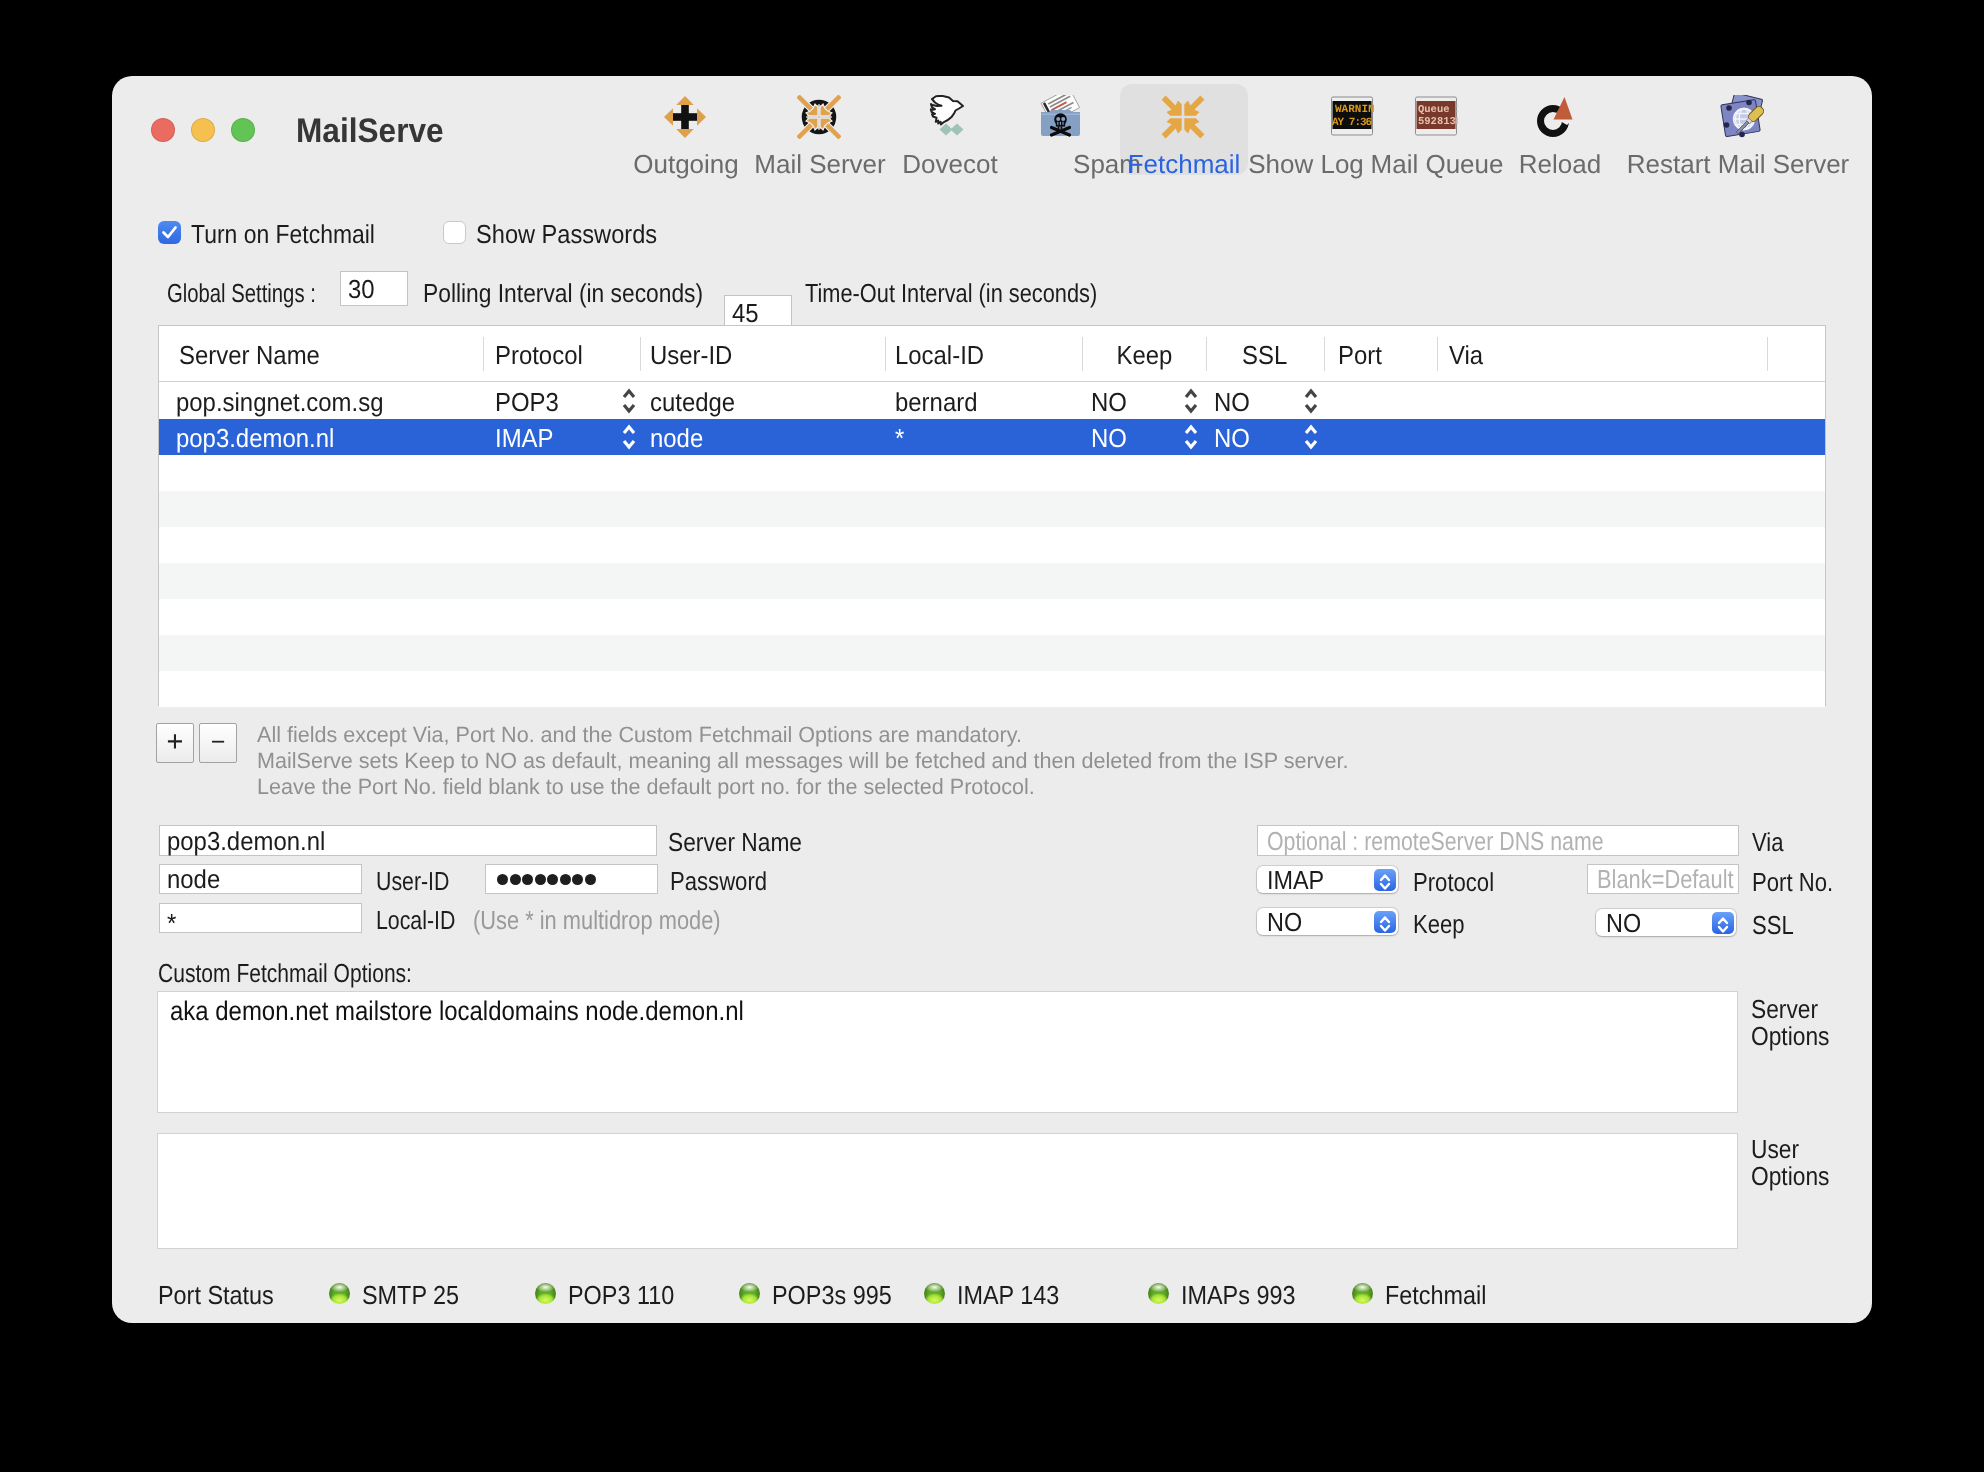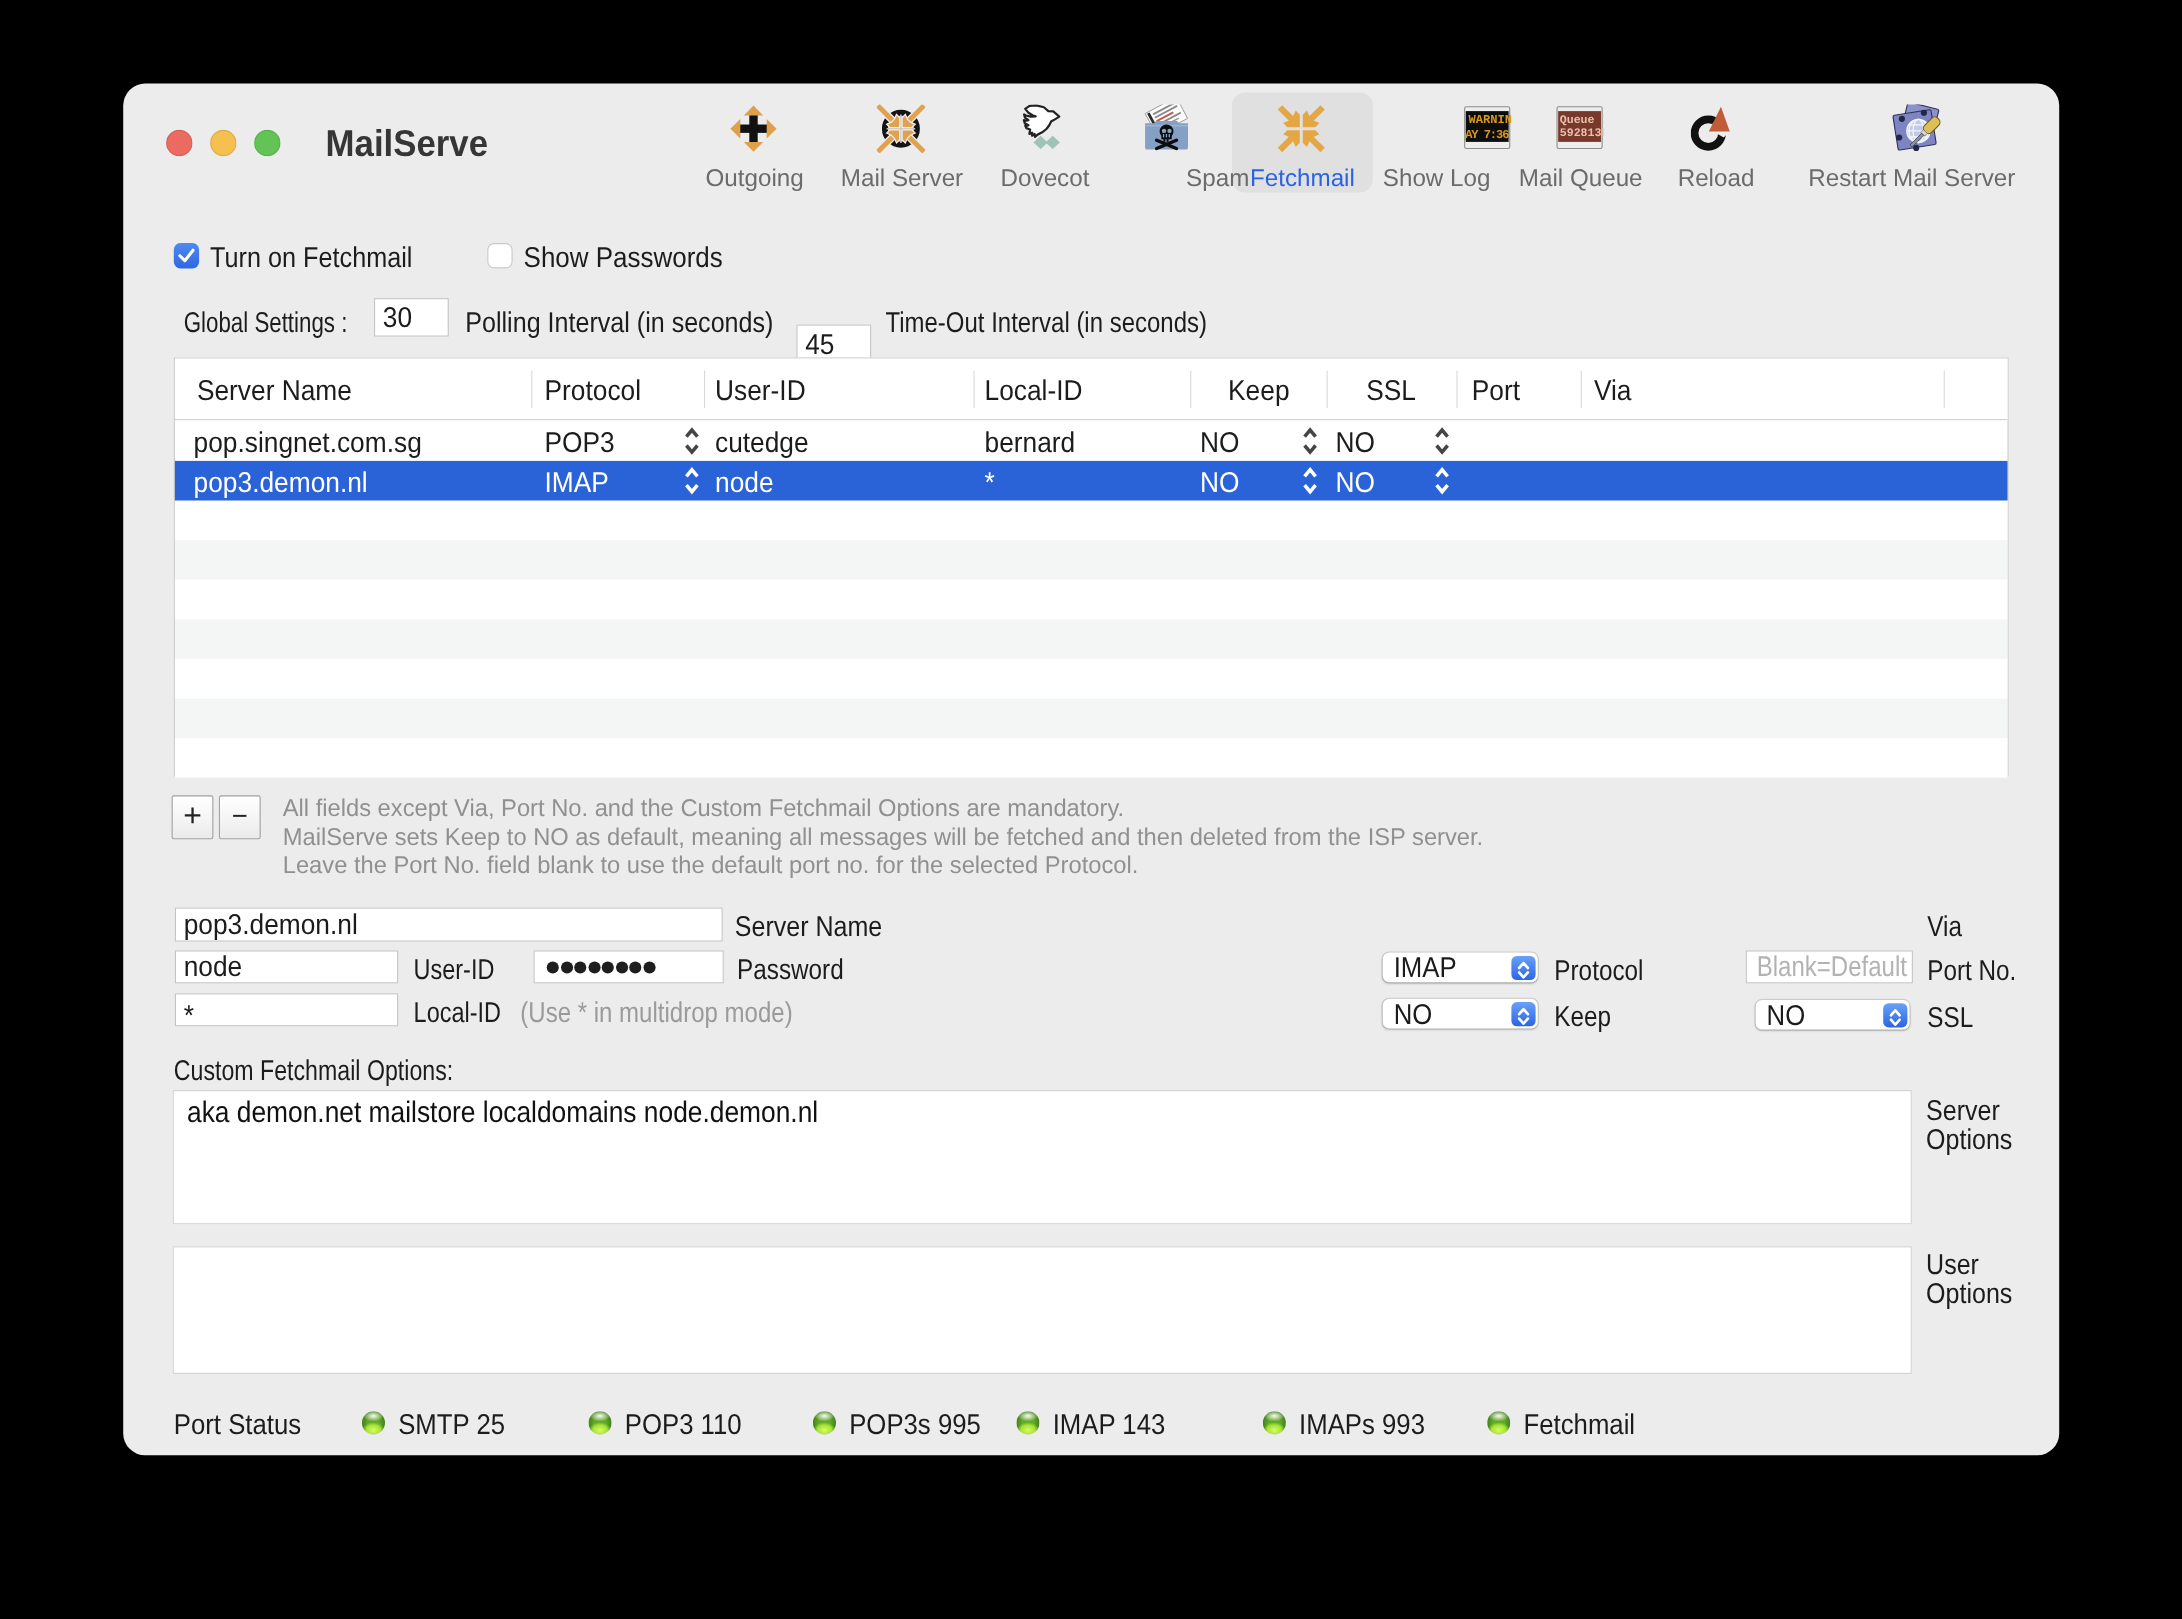--- a/index.html
+++ b/index.html
@@ -5,21 +5,21 @@
   * { margin:0; padding:0; box-sizing:border-box; }
   html,body { width:1984px; height:1472px; background:#000; overflow:hidden; }
   body { font-family:"Liberation Sans", sans-serif; -webkit-font-smoothing:antialiased; text-rendering:geometricPrecision; }
   #win {
     position:absolute; left:112px; top:76px; width:1760px; height:1247px;
     background:#ececec; border-radius:20px; overflow:hidden;
   }
   .abs { position:absolute; }
   .lbl { position:absolute; font-size:26px; color:#1c1c1c; white-space:nowrap;
          transform:scaleX(0.85); transform-origin:0 50%; }
-  .tlabel { font-size:22px; color:#6b6b6b; white-space:nowrap; }
+  .tlabel { font-size:26px; color:#6b6b6b; white-space:nowrap; }
   .field {
     position:absolute; background:#fff; border:1px solid #c4c4c4;
     font-size:26px; color:#1b1b1b; white-space:nowrap;
   }
   .field .in { position:absolute; left:7px; top:50%; transform:translateY(-50%) scaleX(0.92); transform-origin:0 50%; }
   .field .ph { position:absolute; left:9px; top:50%; transform:translateY(-50%) scaleX(0.82); transform-origin:0 50%; color:#b2b2b2; }
   .btnpm {
     position:absolute; width:38px; height:40px;
     background:linear-gradient(#ffffff,#ebebeb);
     border:1px solid #a2a2a2; border-radius:2px;
@@ -282,20 +282,23 @@
       <span id="pwdots" style="position:absolute;left:11px;top:9px;"><span style="display:inline-block;width:11px;height:11px;border-radius:50%;background:#1e1e1e;margin-right:1.5px;vertical-align:top;"></span><span style="display:inline-block;width:11px;height:11px;border-radius:50%;background:#1e1e1e;margin-right:1.5px;vertical-align:top;"></span><span style="display:inline-block;width:11px;height:11px;border-radius:50%;background:#1e1e1e;margin-right:1.5px;vertical-align:top;"></span><span style="display:inline-block;width:11px;height:11px;border-radius:50%;background:#1e1e1e;margin-right:1.5px;vertical-align:top;"></span><span style="display:inline-block;width:11px;height:11px;border-radius:50%;background:#1e1e1e;margin-right:1.5px;vertical-align:top;"></span><span style="display:inline-block;width:11px;height:11px;border-radius:50%;background:#1e1e1e;margin-right:1.5px;vertical-align:top;"></span><span style="display:inline-block;width:11px;height:11px;border-radius:50%;background:#1e1e1e;margin-right:1.5px;vertical-align:top;"></span><span style="display:inline-block;width:11px;height:11px;border-radius:50%;background:#1e1e1e;margin-right:1.5px;vertical-align:top;"></span></span>
     </div>
   <div class="lbl" style="left:558px;top:790px;transform:scaleX(0.85);">Password</div>
 
   <div class="field" style="left:47px;top:827px;width:203px;height:30px;">
       <span class="in" style="top:4px;transform:scaleX(0.92);">*</span>
     </div>
   <div class="lbl" style="left:264px;top:829px;transform:scaleX(0.82);">Local-ID</div>
   <div class="lbl" style="left:361px;top:829px;color:#9a9a9a;transform:scaleX(0.84);">(Use * in multidrop mode)</div>
 
+  <div class="field" style="left:1145px;top:749px;width:482px;height:31px;">
+      <span class="ph">Optional : remoteServer DNS name</span>
+    </div>
   <div class="lbl" style="left:1640px;top:751px;">Via</div>
 
   <div class="popup" style="left:1145px;top:790px;">
       <span class="txt">IMAP</span>
     <div class="popbtn"><svg width="22" height="22" viewBox="0 0 22 22">
           <polyline points="7,9 11,4.5 15,9" fill="none" stroke="#fff" stroke-width="2.4" stroke-linecap="round" stroke-linejoin="round"></polyline>
           <polyline points="7,13 11,17.5 15,13" fill="none" stroke="#fff" stroke-width="2.4" stroke-linecap="round" stroke-linejoin="round"></polyline>
         </svg></div>
   </div>
   <div class="lbl" style="left:1301px;top:791px;">Protocol</div>

